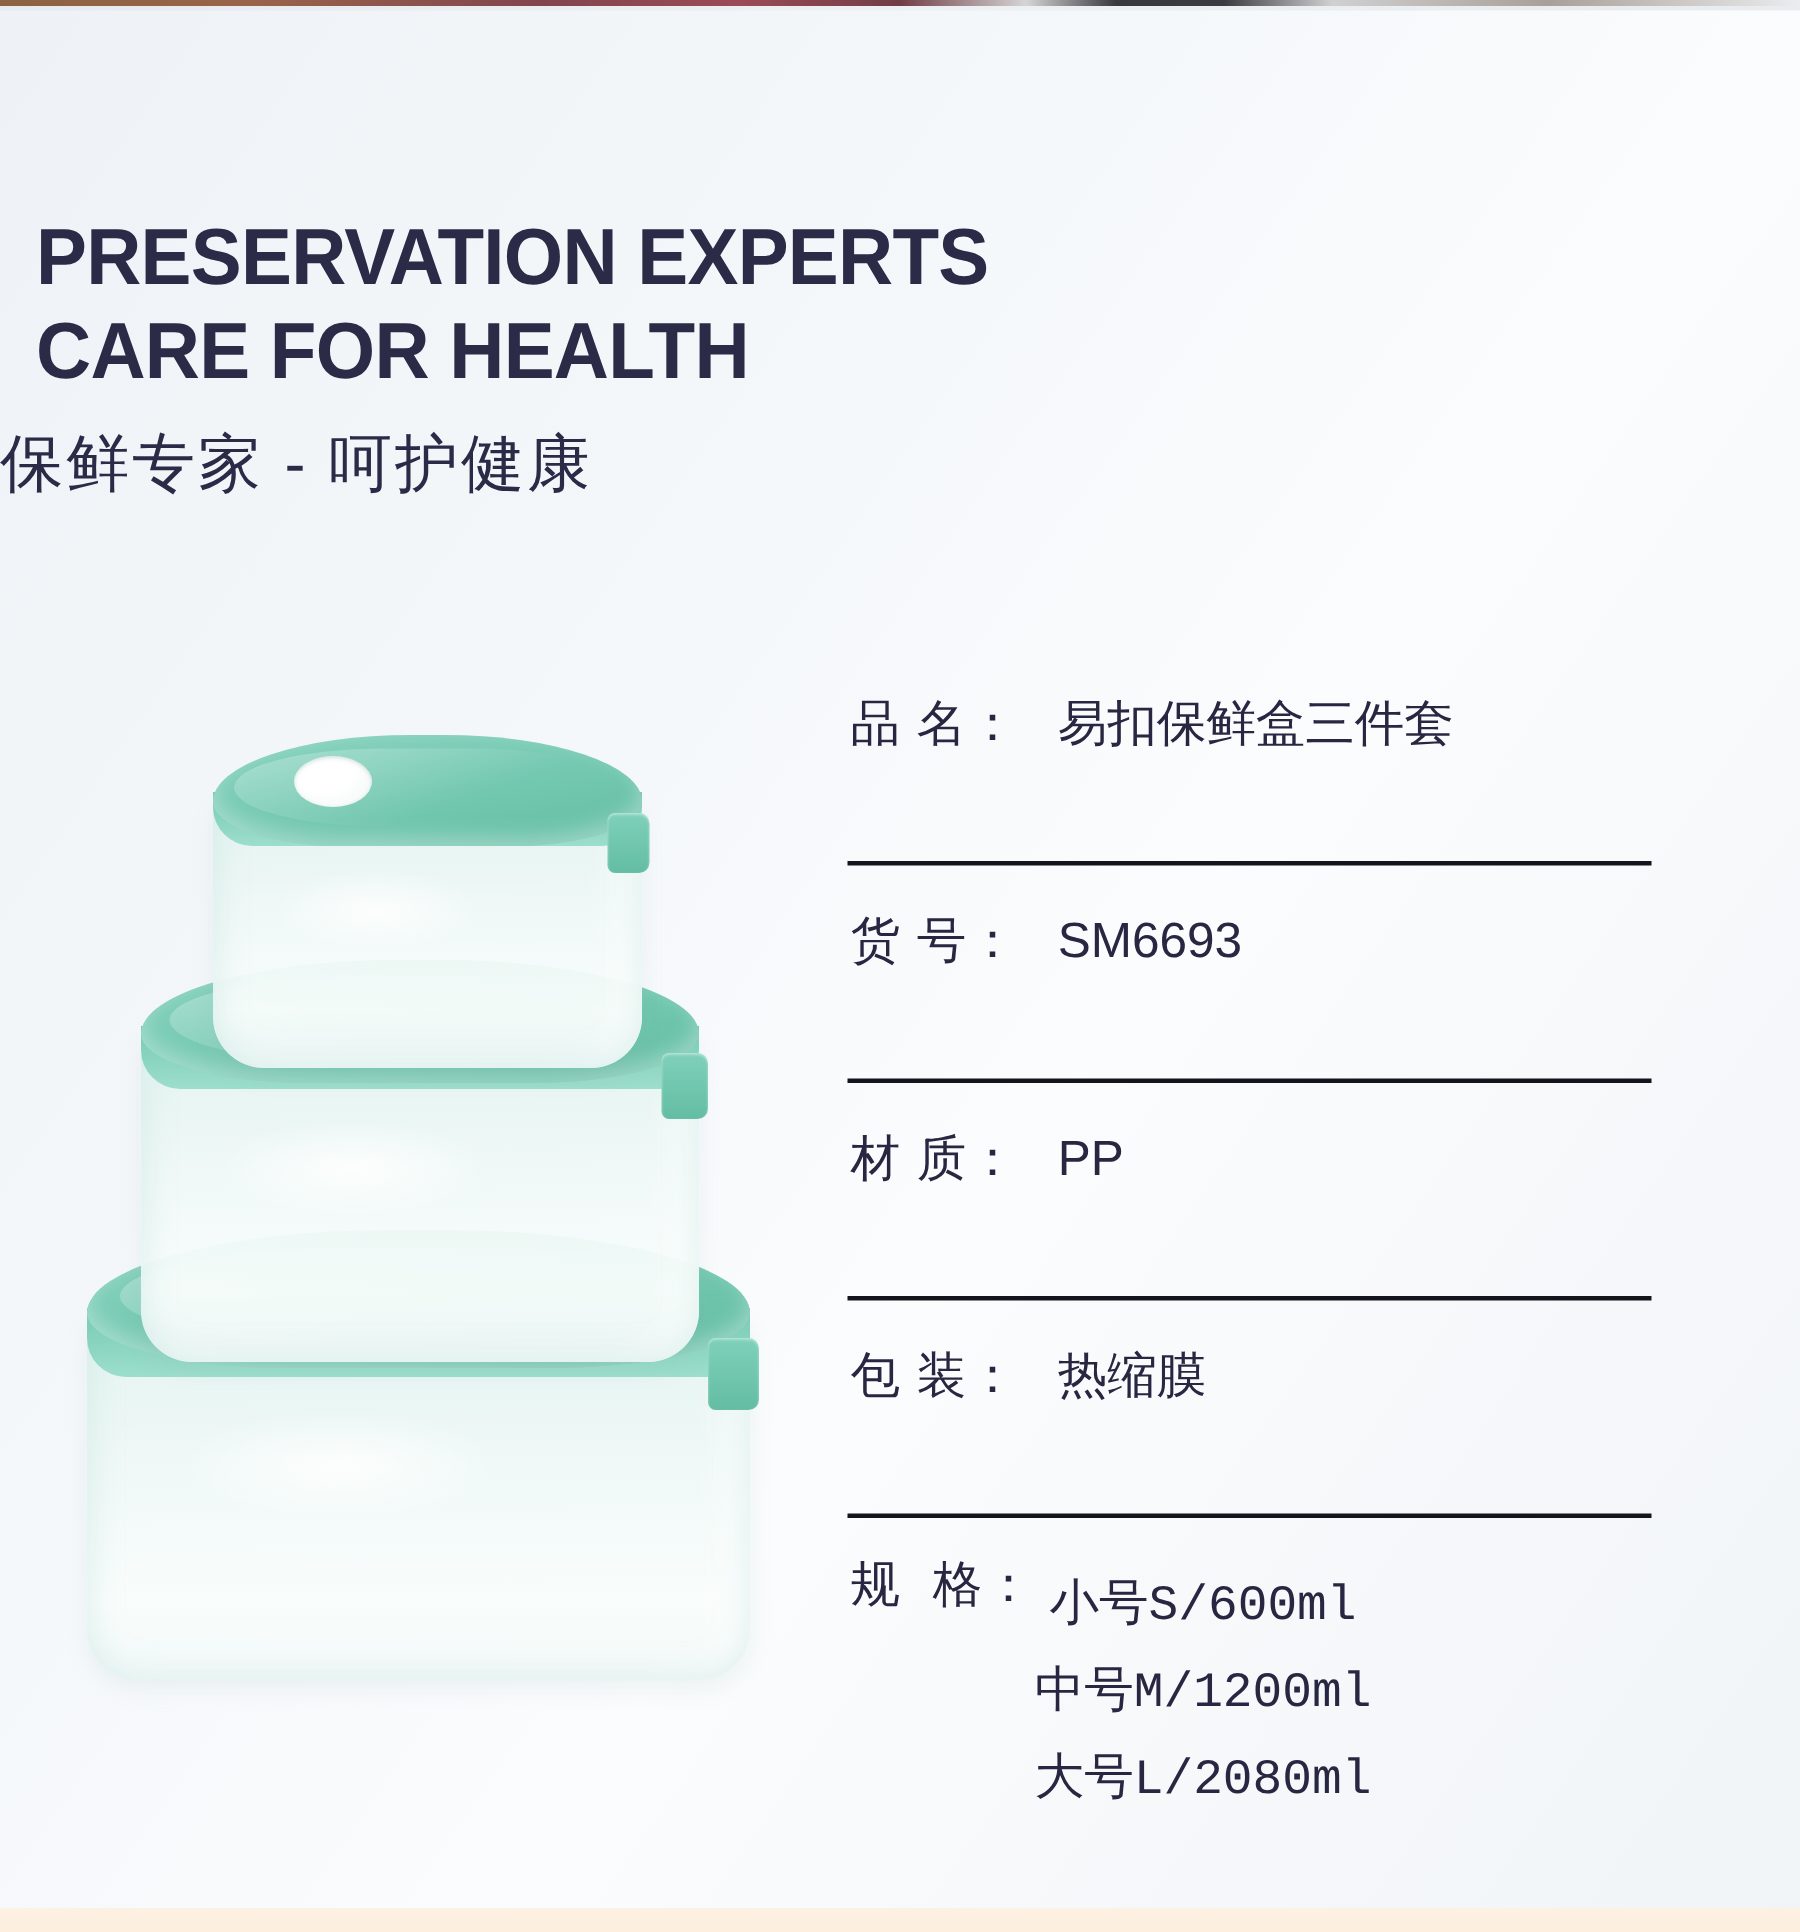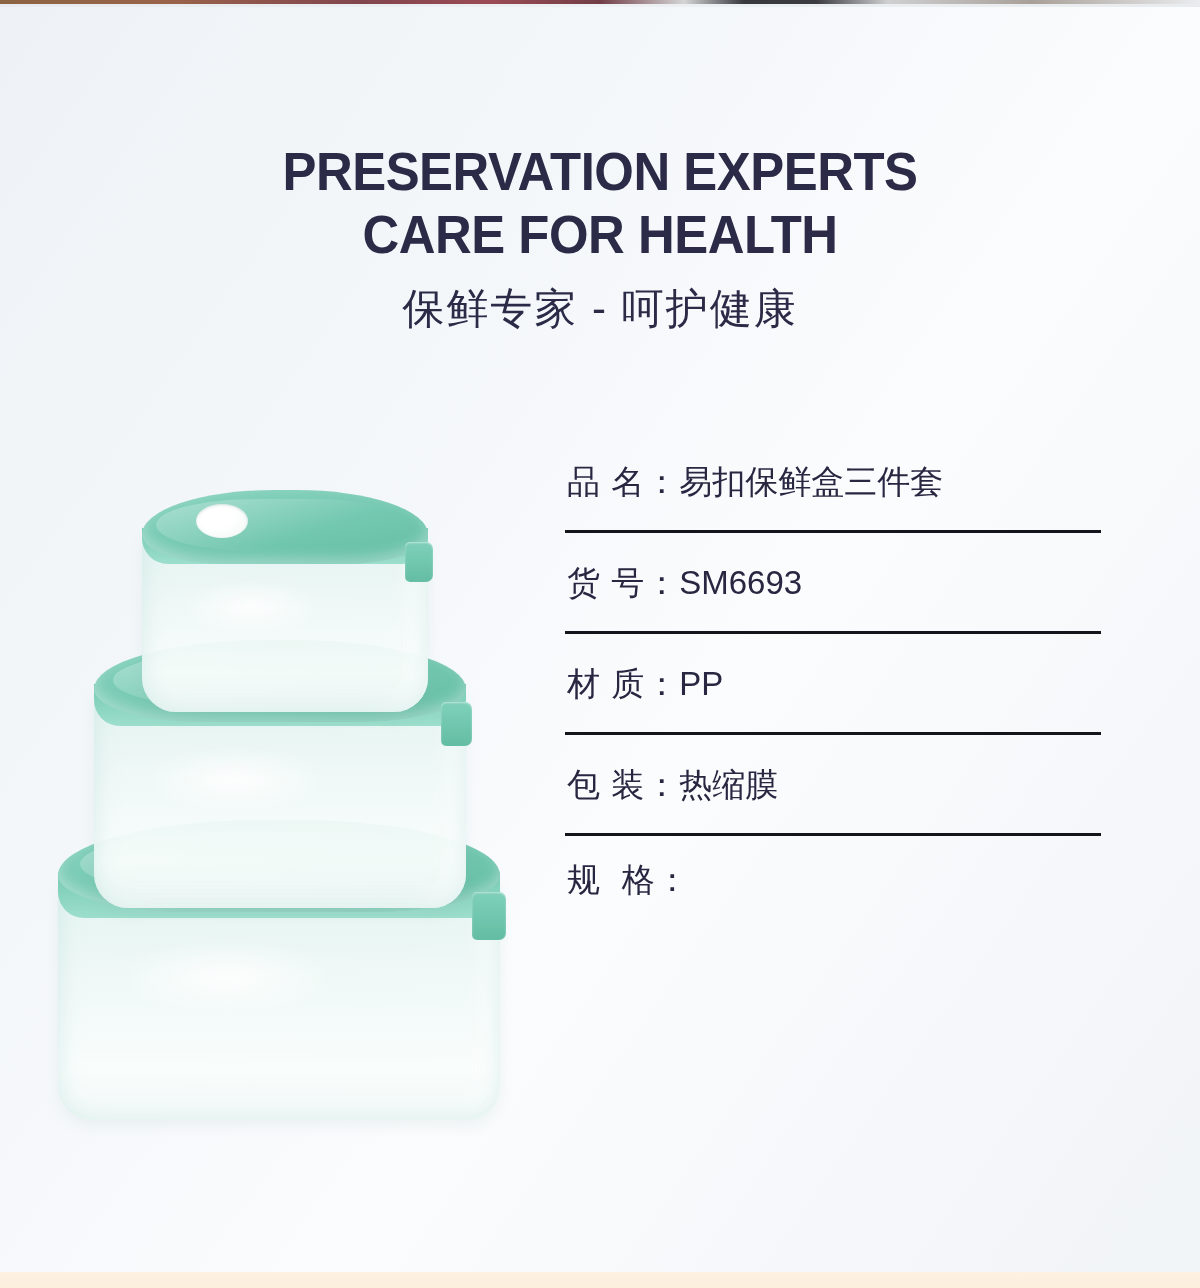--- a/index.html
+++ b/index.html
@@ -24,21 +24,21 @@
     position:absolute;top:4px;left:0;width:1200px;height:3px;
     background:linear-gradient(90deg,#e7eaee,#eef1f4,#e9ecef);
   }
   .bottom-strip{
     position:absolute;bottom:0;left:0;width:1200px;height:16px;
     background:linear-gradient(180deg,#fdf1e3 0%,#fdeedd 100%);
   }
 
   
   .headings{
-    position:absolute;top:140px;left:0;width:1200px;text-align:center;
+    position:absolute;top:140px;left:0;width:1200px;text-align:left;
   }
   .h-en{
     color:#2b2b48;
     font-weight:bold;
     font-size:53px;
     line-height:63px;
     letter-spacing:-0.5px;
     transform:scaleX(.96);
     white-space:nowrap;
   }
@@ -110,35 +110,36 @@
   }
   .spec-row{
     position:relative;
     display:flex;
     align-items:flex-start;
     padding:0 0 0 2px;
     color:#272742;
   }
   .spec-row + .spec-row{
     border-top:3px solid #14141c;
+    margin-top:44px;
   }
   .spec-label{
     font-size:33px;
     line-height:1;
     white-space:nowrap;
     letter-spacing:1px;
   }
   .spec-value{
     font-size:33px;
     line-height:1;
     letter-spacing:0px;
     white-space:nowrap;
     text-align:center;
   }
-  .r1,.r2,.r3,.r4,.r5,.r6{height:98px;align-items:center;}
+  .r1,.r2,.r3,.r4,.r5,.r6{height:98px;align-items:center;gap:26px;}
   .r7{padding-top:30px;height:186px;align-items:flex-start;font-family:Liberation Mono, monospace;}
   .spec-value.multi{line-height:58px;}
 </style>
 </head>
 <body>
 
 <div class="page">
 
   <div class="top-strip"></div>
   <div class="top-strip2"></div>
@@ -203,18 +204,23 @@
 
 
 
     <div class="spec-row r6">
       <span class="spec-label">包  装：</span>
       <span class="spec-value">热缩膜</span>
     </div>
 
     <div class="spec-row r7">
       <span class="spec-label">规  格：</span>
+      <span class="spec-value multi">
+        <div>小号S/600ml</div>
+        <div>中号M/1200ml</div>
+        <div>大号L/2080ml</div>
+      </span>
     </div>
 
   </div>
 
   <div class="bottom-strip"></div>
 </div>
 
 </body></html>

